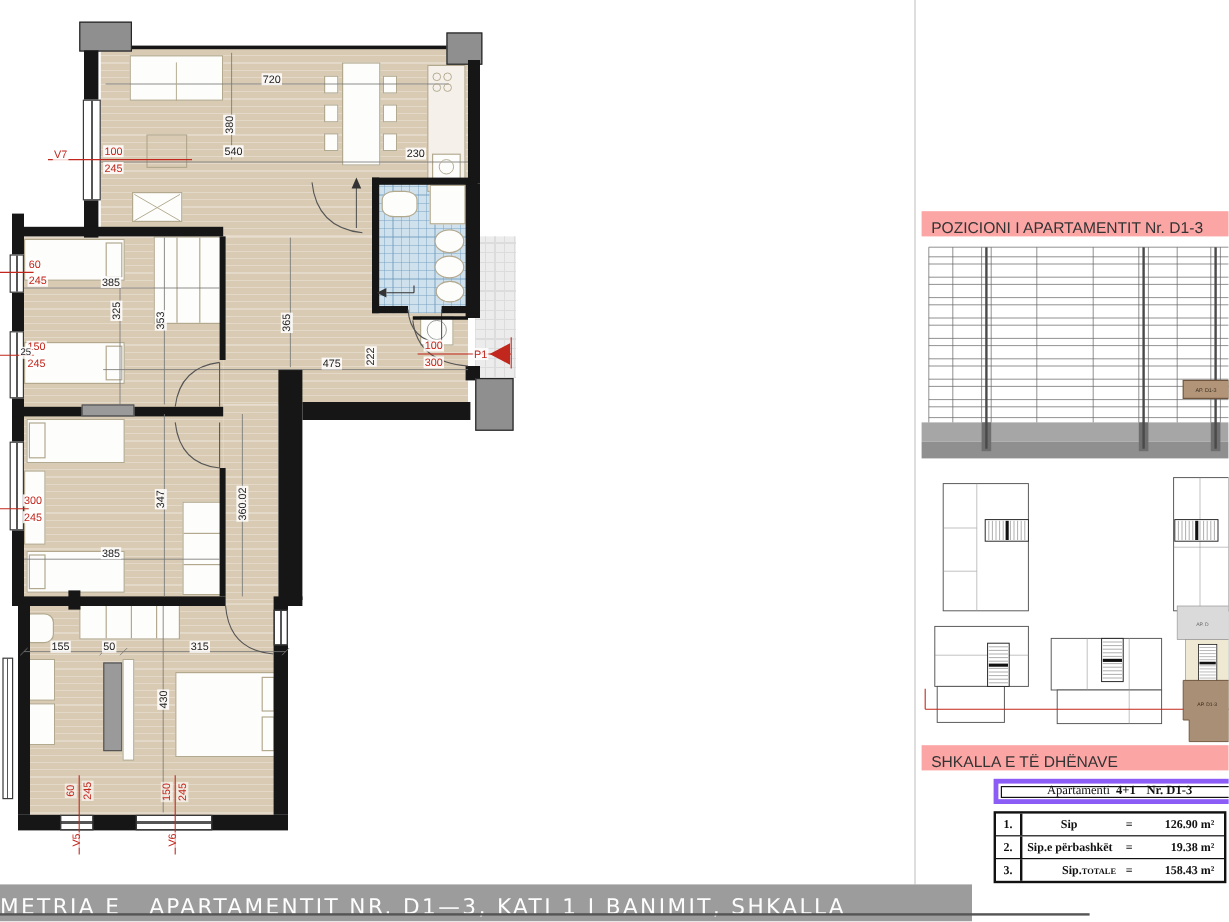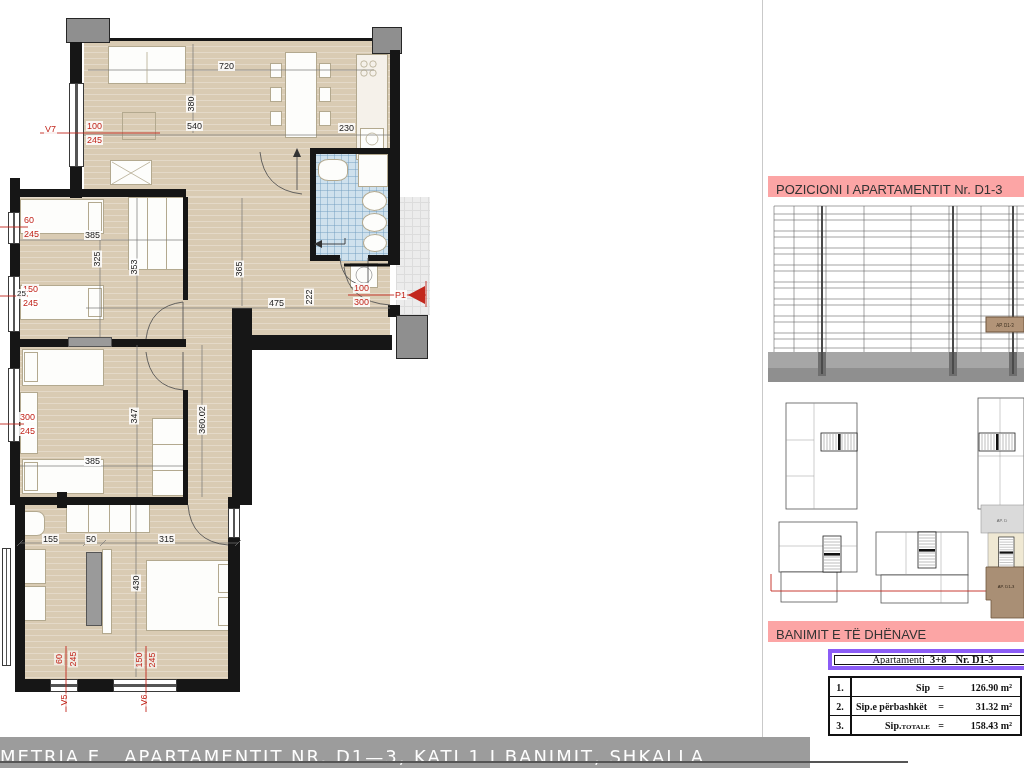--- a/index.html
+++ b/index.html
@@ -274,47 +274,47 @@
     <use href="#stairs" transform="translate(170,136) rotate(90)"></use>
     <use href="#stairs" transform="translate(213,37)"></use>
     <use href="#stairs" transform="translate(248,141) rotate(90) scale(0.85)"></use>
     <path d="M5 195 H258 M5 178 V195" stroke="#c2271d" stroke-width="0.9" fill="none"></path>
     <path d="M220 171 H258 V222 H225 V204 H220 Z" fill="#a98f75" stroke="#6f553d" stroke-width="0.8"></path>
     <text x="236" y="126" font-size="4.2" text-anchor="middle" fill="#666">AP. D</text>
     <text x="240" y="192" font-size="4.2" text-anchor="middle" fill="#33271a">AP. D1-3</text>
   </svg>
 
   <div class="panel-title" style="left:768px;top:621px;width:256px;height:21px">
-    <span>BANIMIT E TË DHËNAVE</span>
+    <span>SHKALLA E TË DHËNAVE</span>
   </div>
 
   <div class="abs" style="left:828px;top:649px;width:210px;height:21px;border:4px solid #8b5cf6;box-sizing:border-box;padding:1.5px">
     <div class="tserif" style="border:1px solid #111;height:100%;display:flex;align-items:center;justify-content:center;font-size:10.5px;box-sizing:border-box">
       <span style="font-weight:normal;margin-right:5px">Apartamenti</span>
-      <span style="margin-right:9px">3+8</span>
+      <span style="margin-right:9px">4+1</span>
       <span>Nr. D1-3</span>
     </div>
   </div>
 
   <div class="abs" style="left:828px;top:676px;width:194px;height:60px;border:2px solid #111;box-sizing:border-box;display:flex;flex-direction:column">
     <div class="trow" style="border-bottom:1.5px solid #111">
       <div class="tnum">1.</div>
-      <div style="flex:1;text-align:right;padding-right:4px">
+      <div style="flex:1;text-align:center;padding-right:4px">
         <span>Sip</span><span class="sub"></span>
       </div>
       <div class="teq">=</div>
       <div class="tval">126.90 m²</div>
     </div>
     <div class="trow" style="border-bottom:1.5px solid #111">
       <div class="tnum">2.</div>
       <div style="flex:1;text-align:left;padding-left:4px">
         <span>Sip.e përbashkët</span><span class="sub"></span>
       </div>
       <div class="teq">=</div>
-      <div class="tval">31.32 m²</div>
+      <div class="tval">19.38 m²</div>
     </div>
     <div class="trow">
       <div class="tnum">3.</div>
       <div style="flex:1;text-align:right;padding-right:4px">
         <span>Sip.</span><span class="sub">TOTALE</span>
       </div>
       <div class="teq">=</div>
       <div class="tval">158.43 m²</div>
     </div>
   </div>

